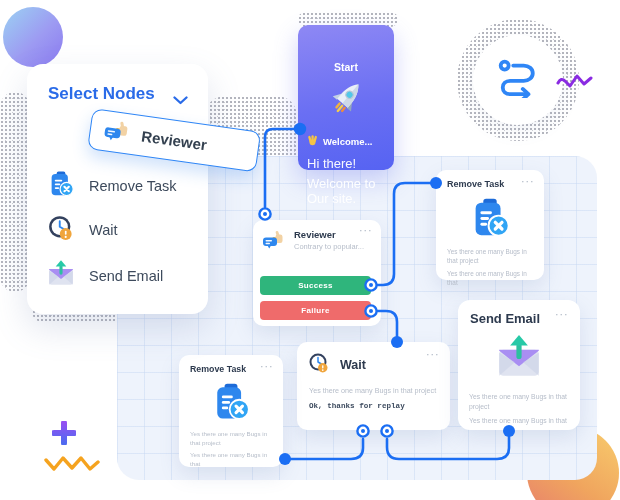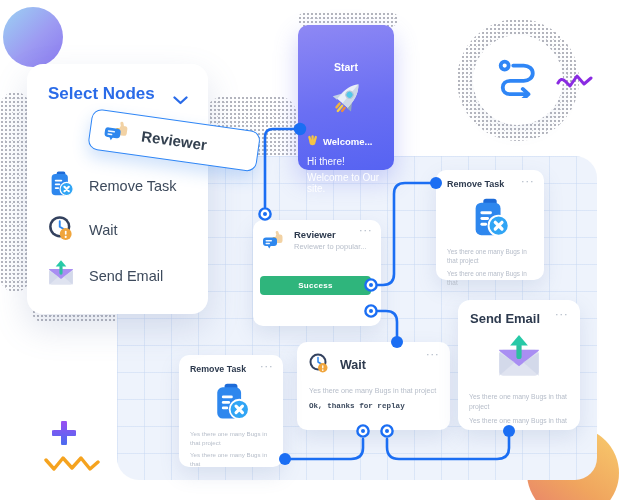--- a/index.html
+++ b/index.html
@@ -49,21 +49,21 @@
     transform:rotate(8deg); transform-origin:left center; box-shadow:0 8px 16px rgba(47,128,237,.22); z-index:5; }
   .chip-label { font-size:15px; color:#33404f; font-weight:600; margin-left:11px; }
 
   
   .start { position:absolute; left:298px; top:25px; width:96px; height:145px; border-radius:10px; z-index:2;
     background:linear-gradient(170deg,#8e88f4 0%,#6a6ff3 55%,#5663f2 100%);
     box-shadow:0 10px 24px rgba(95,105,240,.30); color:#fff; }
   .start-title { text-align:center; font-size:10.5px; font-weight:700; padding-top:8px;margin-top:28px; }
   .start-rocket { display:flex; justify-content:center; margin-top:4px; }
   .start-greet { display:flex; align-items:center; gap:5px; padding:0 9px; margin-top:14px; font-size:9.5px; font-weight:700; }
-  .start-line { padding:0 9px; font-size:10px; color:rgba(255,255,255,.95); }
+  .start-line { padding:0 9px; font-size:13px; color:rgba(255,255,255,.95); }
   .start-line.first { margin-top:8px; }
   .start-line.second { margin-top:5px; }
 
   
   .reviewer { left:253px; top:220px; width:128px; height:106px; }
   .rev-head { display:flex; gap:8px; padding:9px 10px 0 9px; }
   .rev-title { font-size:9.5px; }
   .rev-sub { font-size:7.5px; color:#b6bdc9; margin-top:2px; }
   .flow-btn { position:absolute; left:7px; width:111px; height:19px; border-radius:4px; border:none;
     color:#fff; font-size:8px; font-weight:700; font-family:inherit; letter-spacing:.3px; cursor:pointer; }
@@ -242,25 +242,26 @@
           <rect x="27" y="11" width="14" height="17" rx="4.5" fill="#f2d2a4"></rect>
           <rect x="28" y="4" width="5.5" height="11" rx="2.7" fill="#f2d2a4" transform="rotate(-18 30 9)"></rect>
           <rect x="2" y="17" width="28" height="17" rx="6" fill="#2e87ee"></rect>
           <path d="M11 33 L14.5 39 L18 33 Z" fill="#2e87ee"></path>
           <rect x="7" y="22" width="13" height="2.8" rx="1.4" fill="#ffffff" opacity=".95"></rect>
           <rect x="7" y="27.5" width="9" height="2.8" rx="1.4" fill="#ffffff" opacity=".95"></rect>
         </svg>
       </span>
       <div>
         <div class="node-title rev-title">Reviewer</div>
-        <div class="rev-sub">Reviewer to popular...</div>
+        <div class="rev-sub">Contrary to popular...</div>
       </div>
     </div>
     <div class="menu-dots" style="right:8px;top:6px;">···</div>
     <button class="flow-btn btn-success">Success</button>
+    <button class="flow-btn btn-failure">Failure</button>
   </div>
 
   <div class="card rt-top">
     <div class="task-head">
       <div class="node-title task-title-sm">Remove Task</div>
     </div>
     <div class="menu-dots" style="right:9px;top:7px;">···</div>
     <div class="task-icon-wrap" style="margin-top:6px;">
       <svg width="46" height="46" viewBox="0 0 48 48">
         <rect x="17" y="4" width="14" height="9" rx="3" fill="#1d6bd8"></rect>

